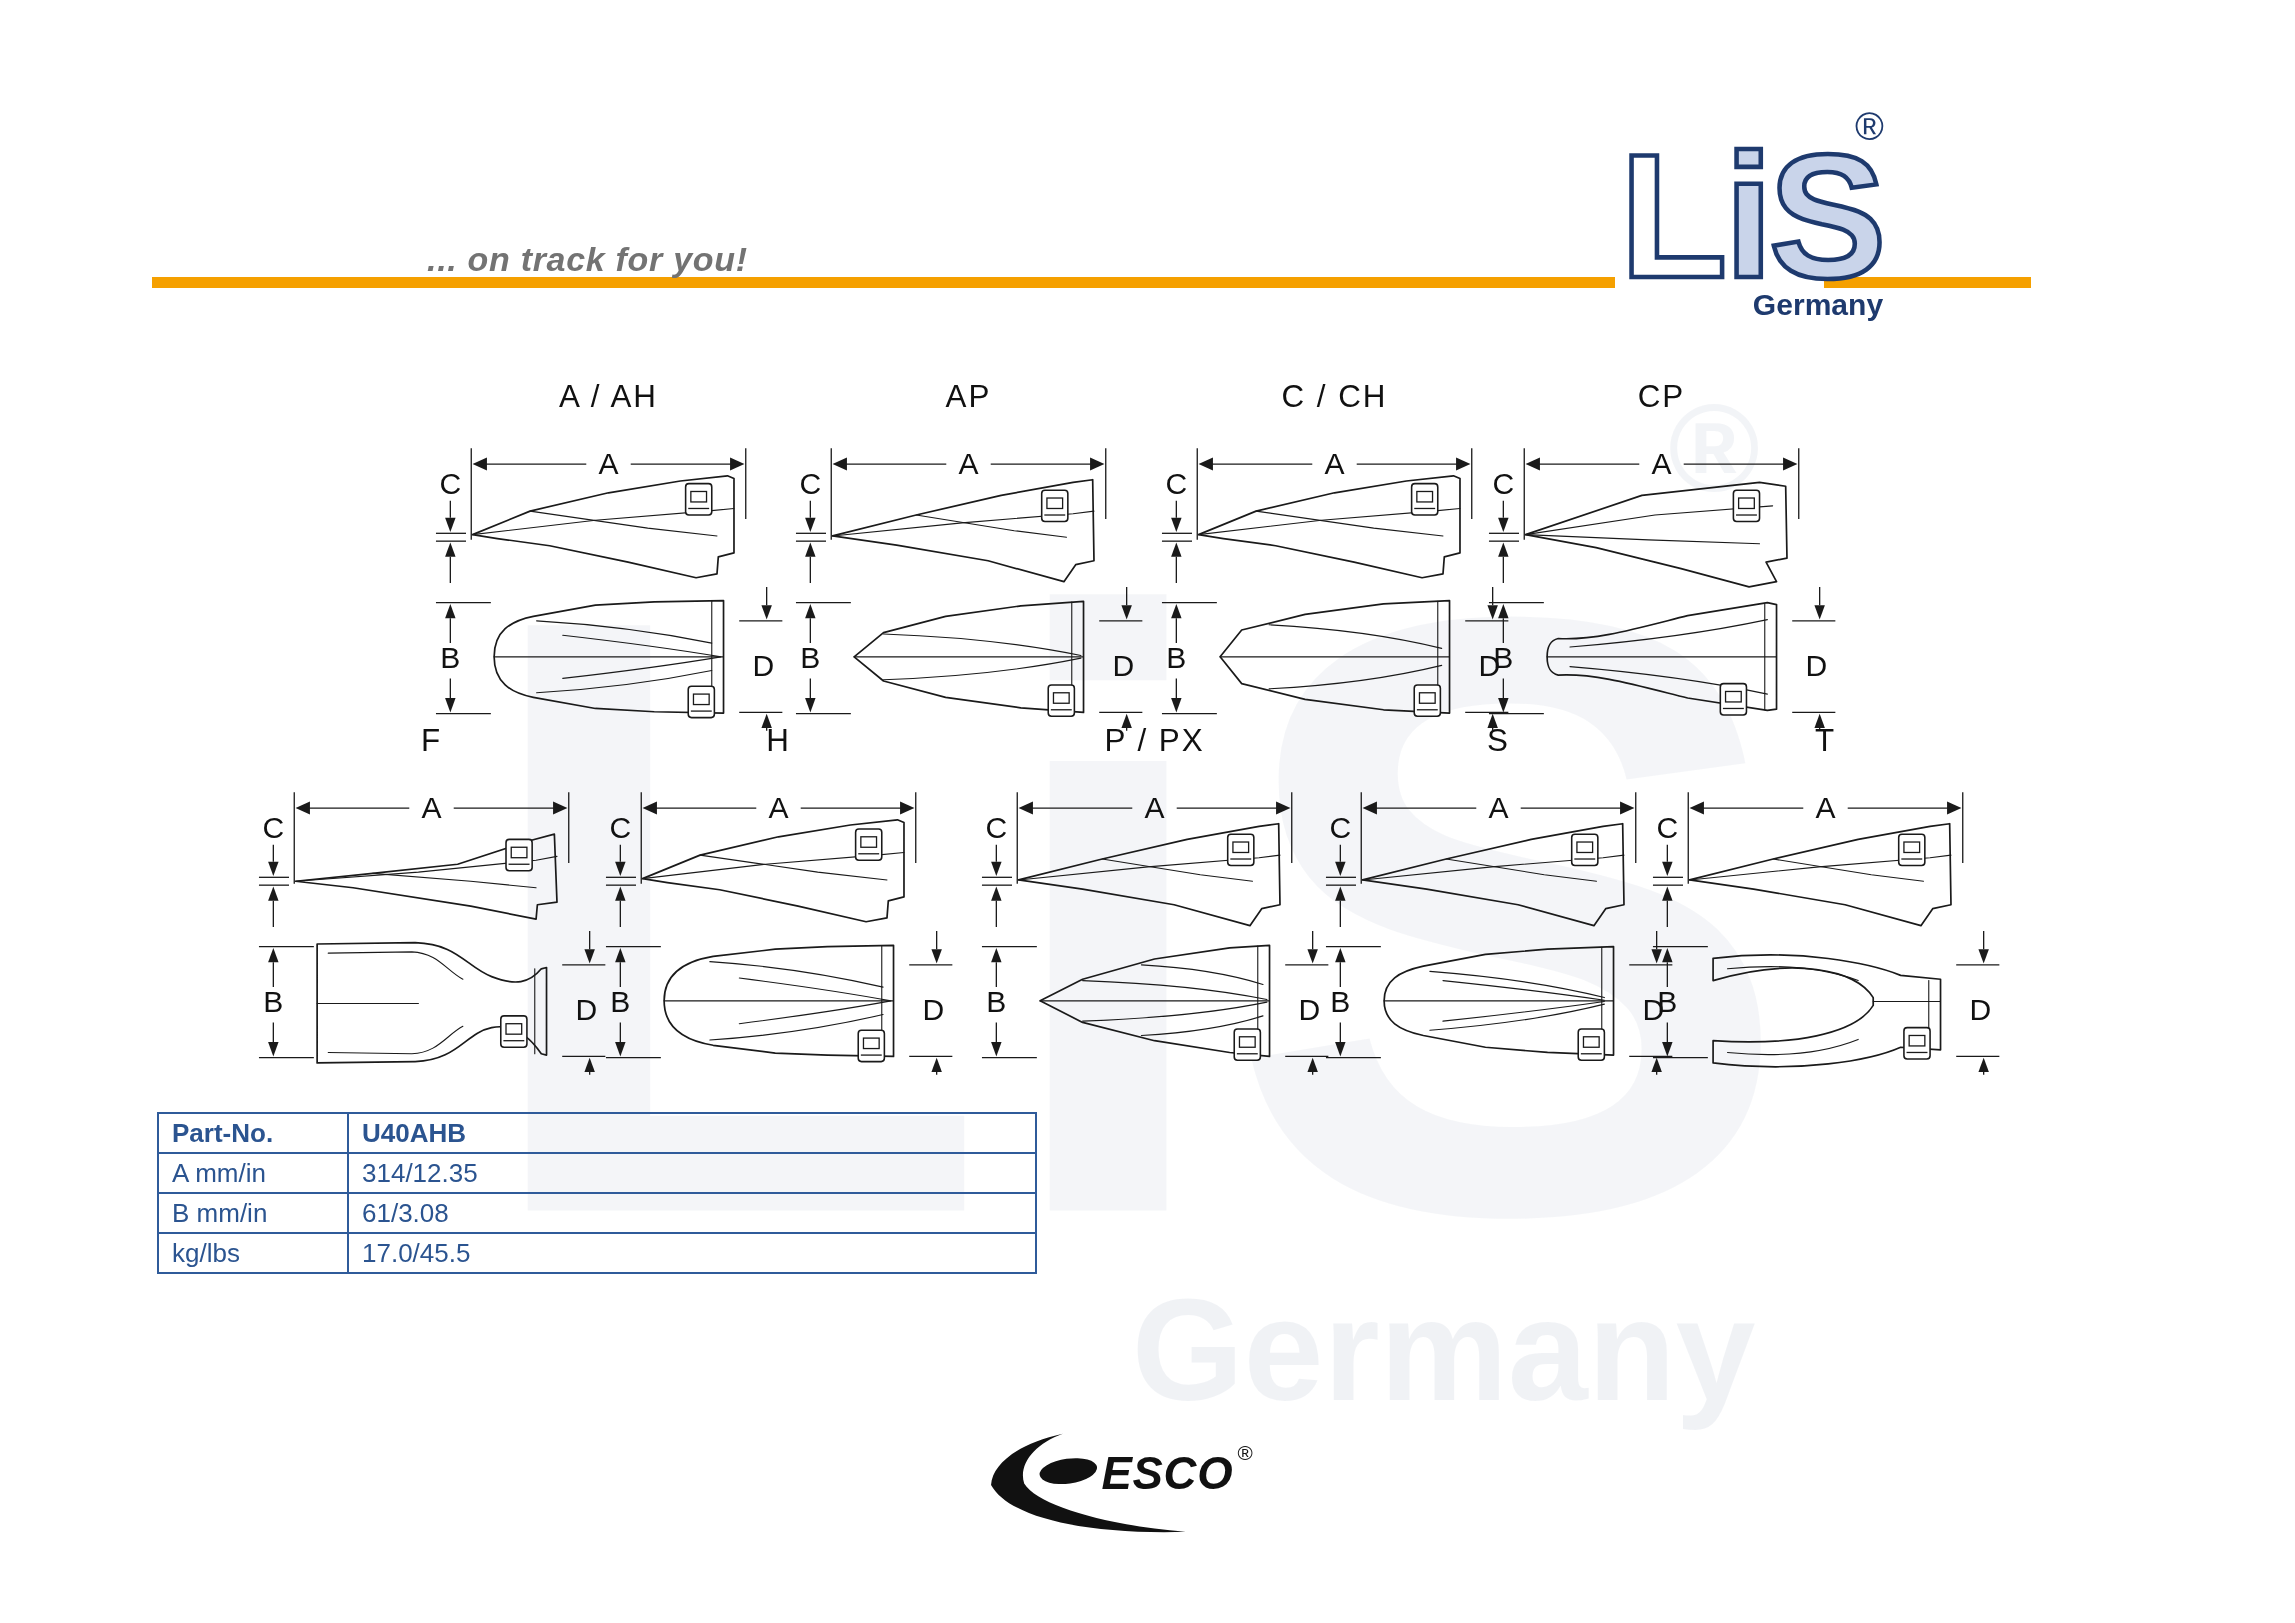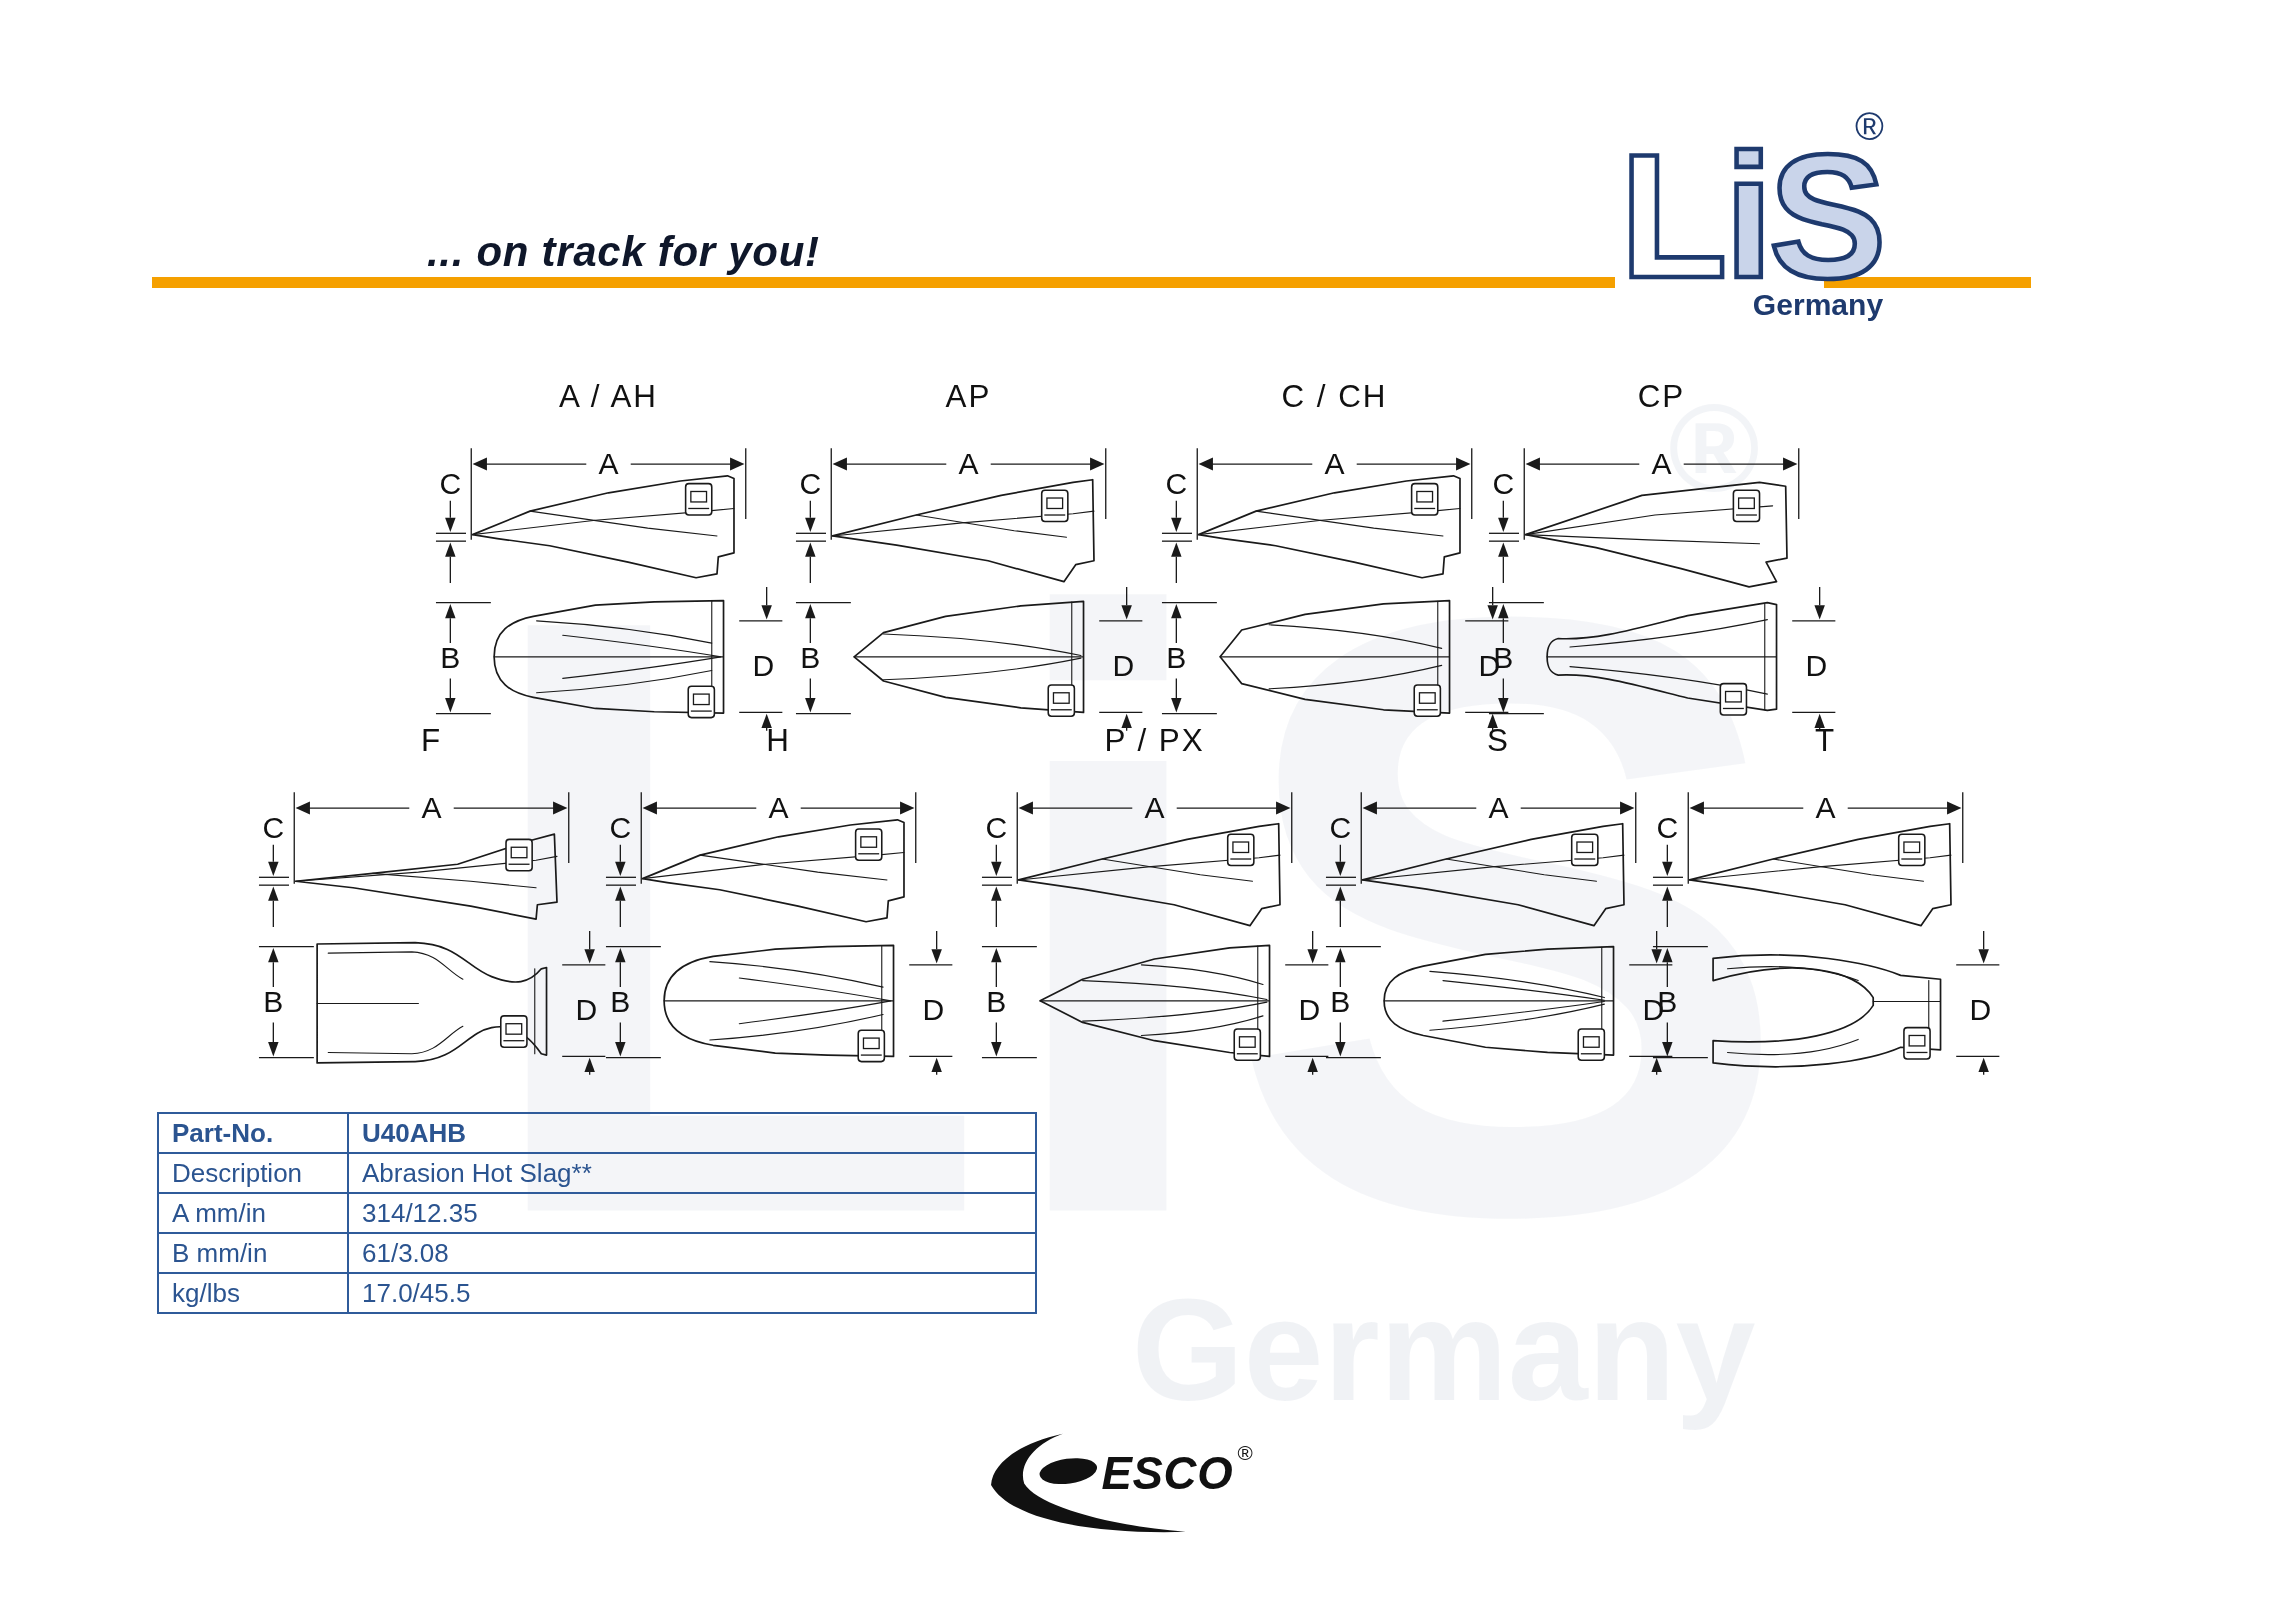--- a/index.html
+++ b/index.html
@@ -3,22 +3,22 @@
 <meta charset="utf-8">
 <style>
   html,body{margin:0;padding:0;}
   body{width:2295px;height:1623px;position:relative;background:#ffffff;
        font-family:"Liberation Sans",sans-serif;overflow:hidden;}
   #page{position:absolute;left:0;top:0;width:2295px;height:1623px;}
 
   
   #orange-rule{position:absolute;left:152px;top:277px;width:1879px;height:10.5px;background:#F5A000;}
   #logo-patch{position:absolute;left:1615px;top:270px;width:209px;height:23.6px;background:#ffffff;}
-  #tagline{position:absolute;left:427px;top:228px;font-style:italic;font-weight:600;
-           font-size:42px;color:#0f172a;letter-spacing:0.7px;}
+  #tagline{position:absolute;left:427px;top:240px;font-style:italic;font-weight:600;
+           font-size:34px;color:#737373;letter-spacing:0.7px;}
 
   
   #watermark{position:absolute;left:425px;top:229px;width:1374px;height:1276px;}
   #watermark text{font-family:"Liberation Sans",sans-serif;}
 
   
   #lis-logo{position:absolute;left:1610px;top:82px;width:281px;height:255px;}
   #lis-logo text{font-family:"Liberation Sans",sans-serif;}
 
   
@@ -481,24 +481,20 @@
       </svg>
     </div>
 
   <table id="spec-table">
     <tbody>
       <tr class="hdr">
         <td class="lbl">Part-No.</td>
         <td>U40AHB</td>
       </tr>
       <tr>
-        <td class="lbl">Description</td>
-        <td>Abrasion Hot Slag**</td>
-      </tr>
-      <tr>
         <td class="lbl">A mm/in</td>
         <td>314/12.35</td>
       </tr>
       <tr>
         <td class="lbl">B mm/in</td>
         <td>61/3.08</td>
       </tr>
       <tr>
         <td class="lbl">kg/lbs</td>
         <td>17.0/45.5</td>

